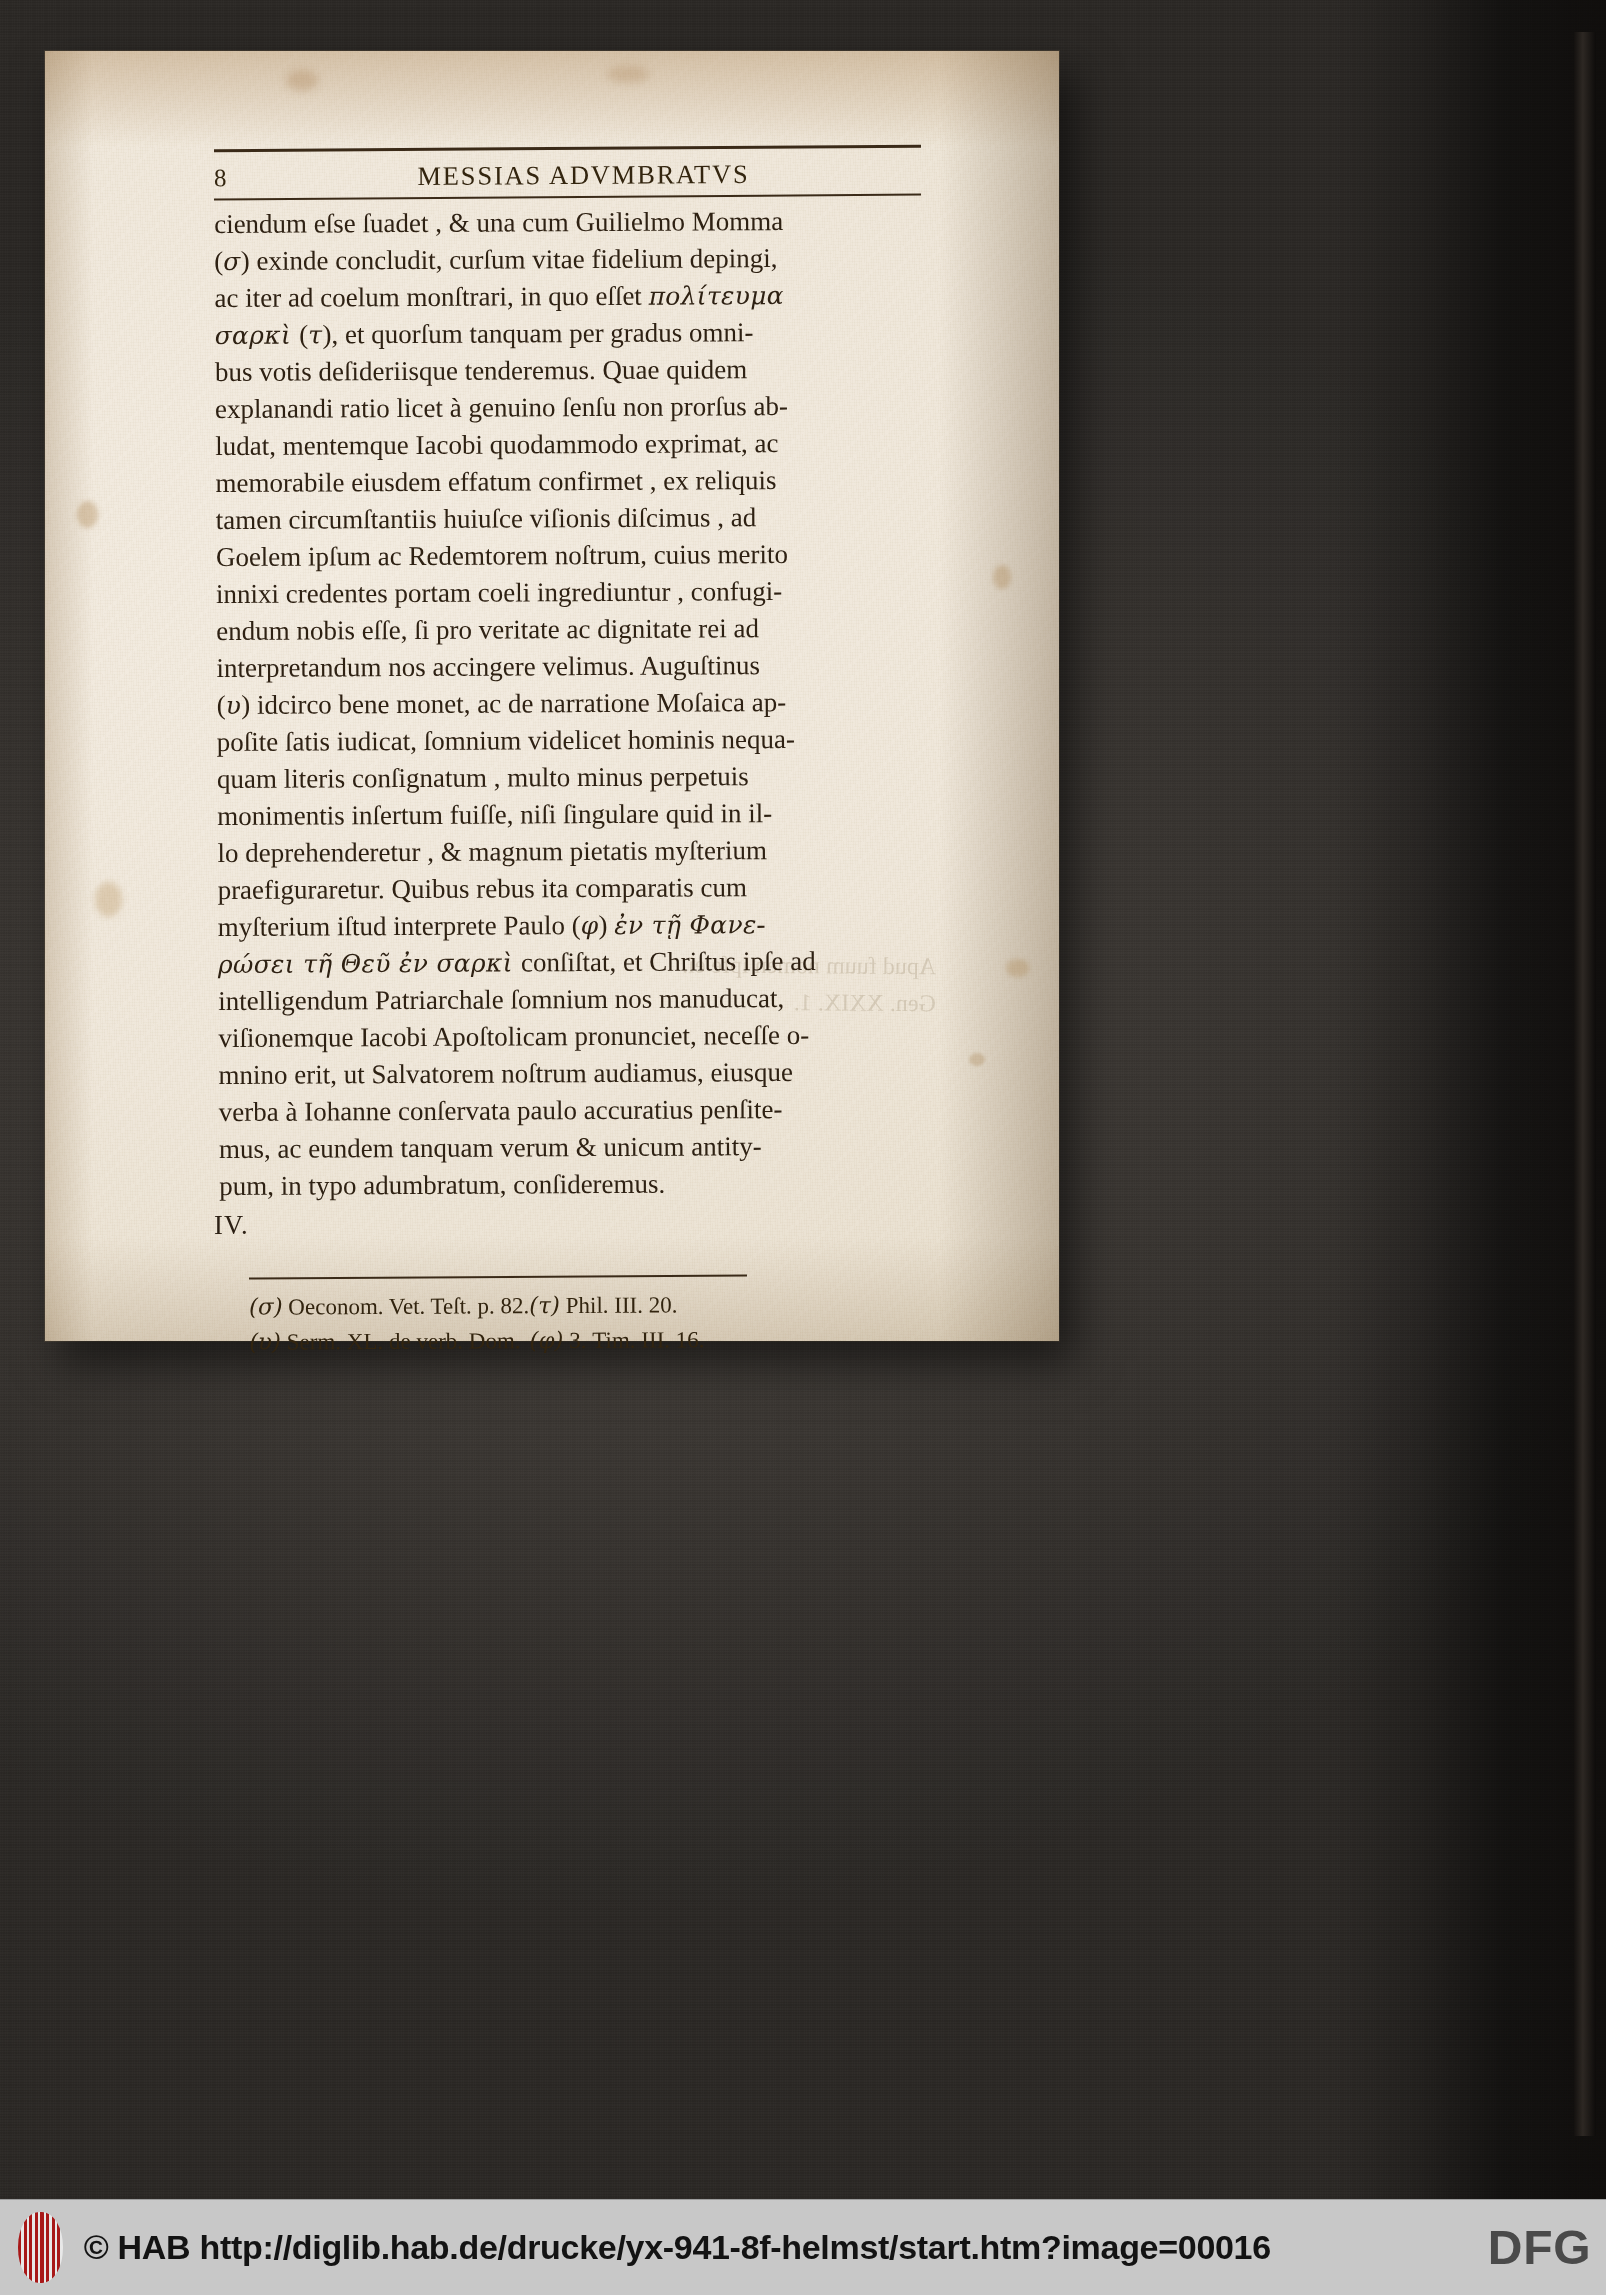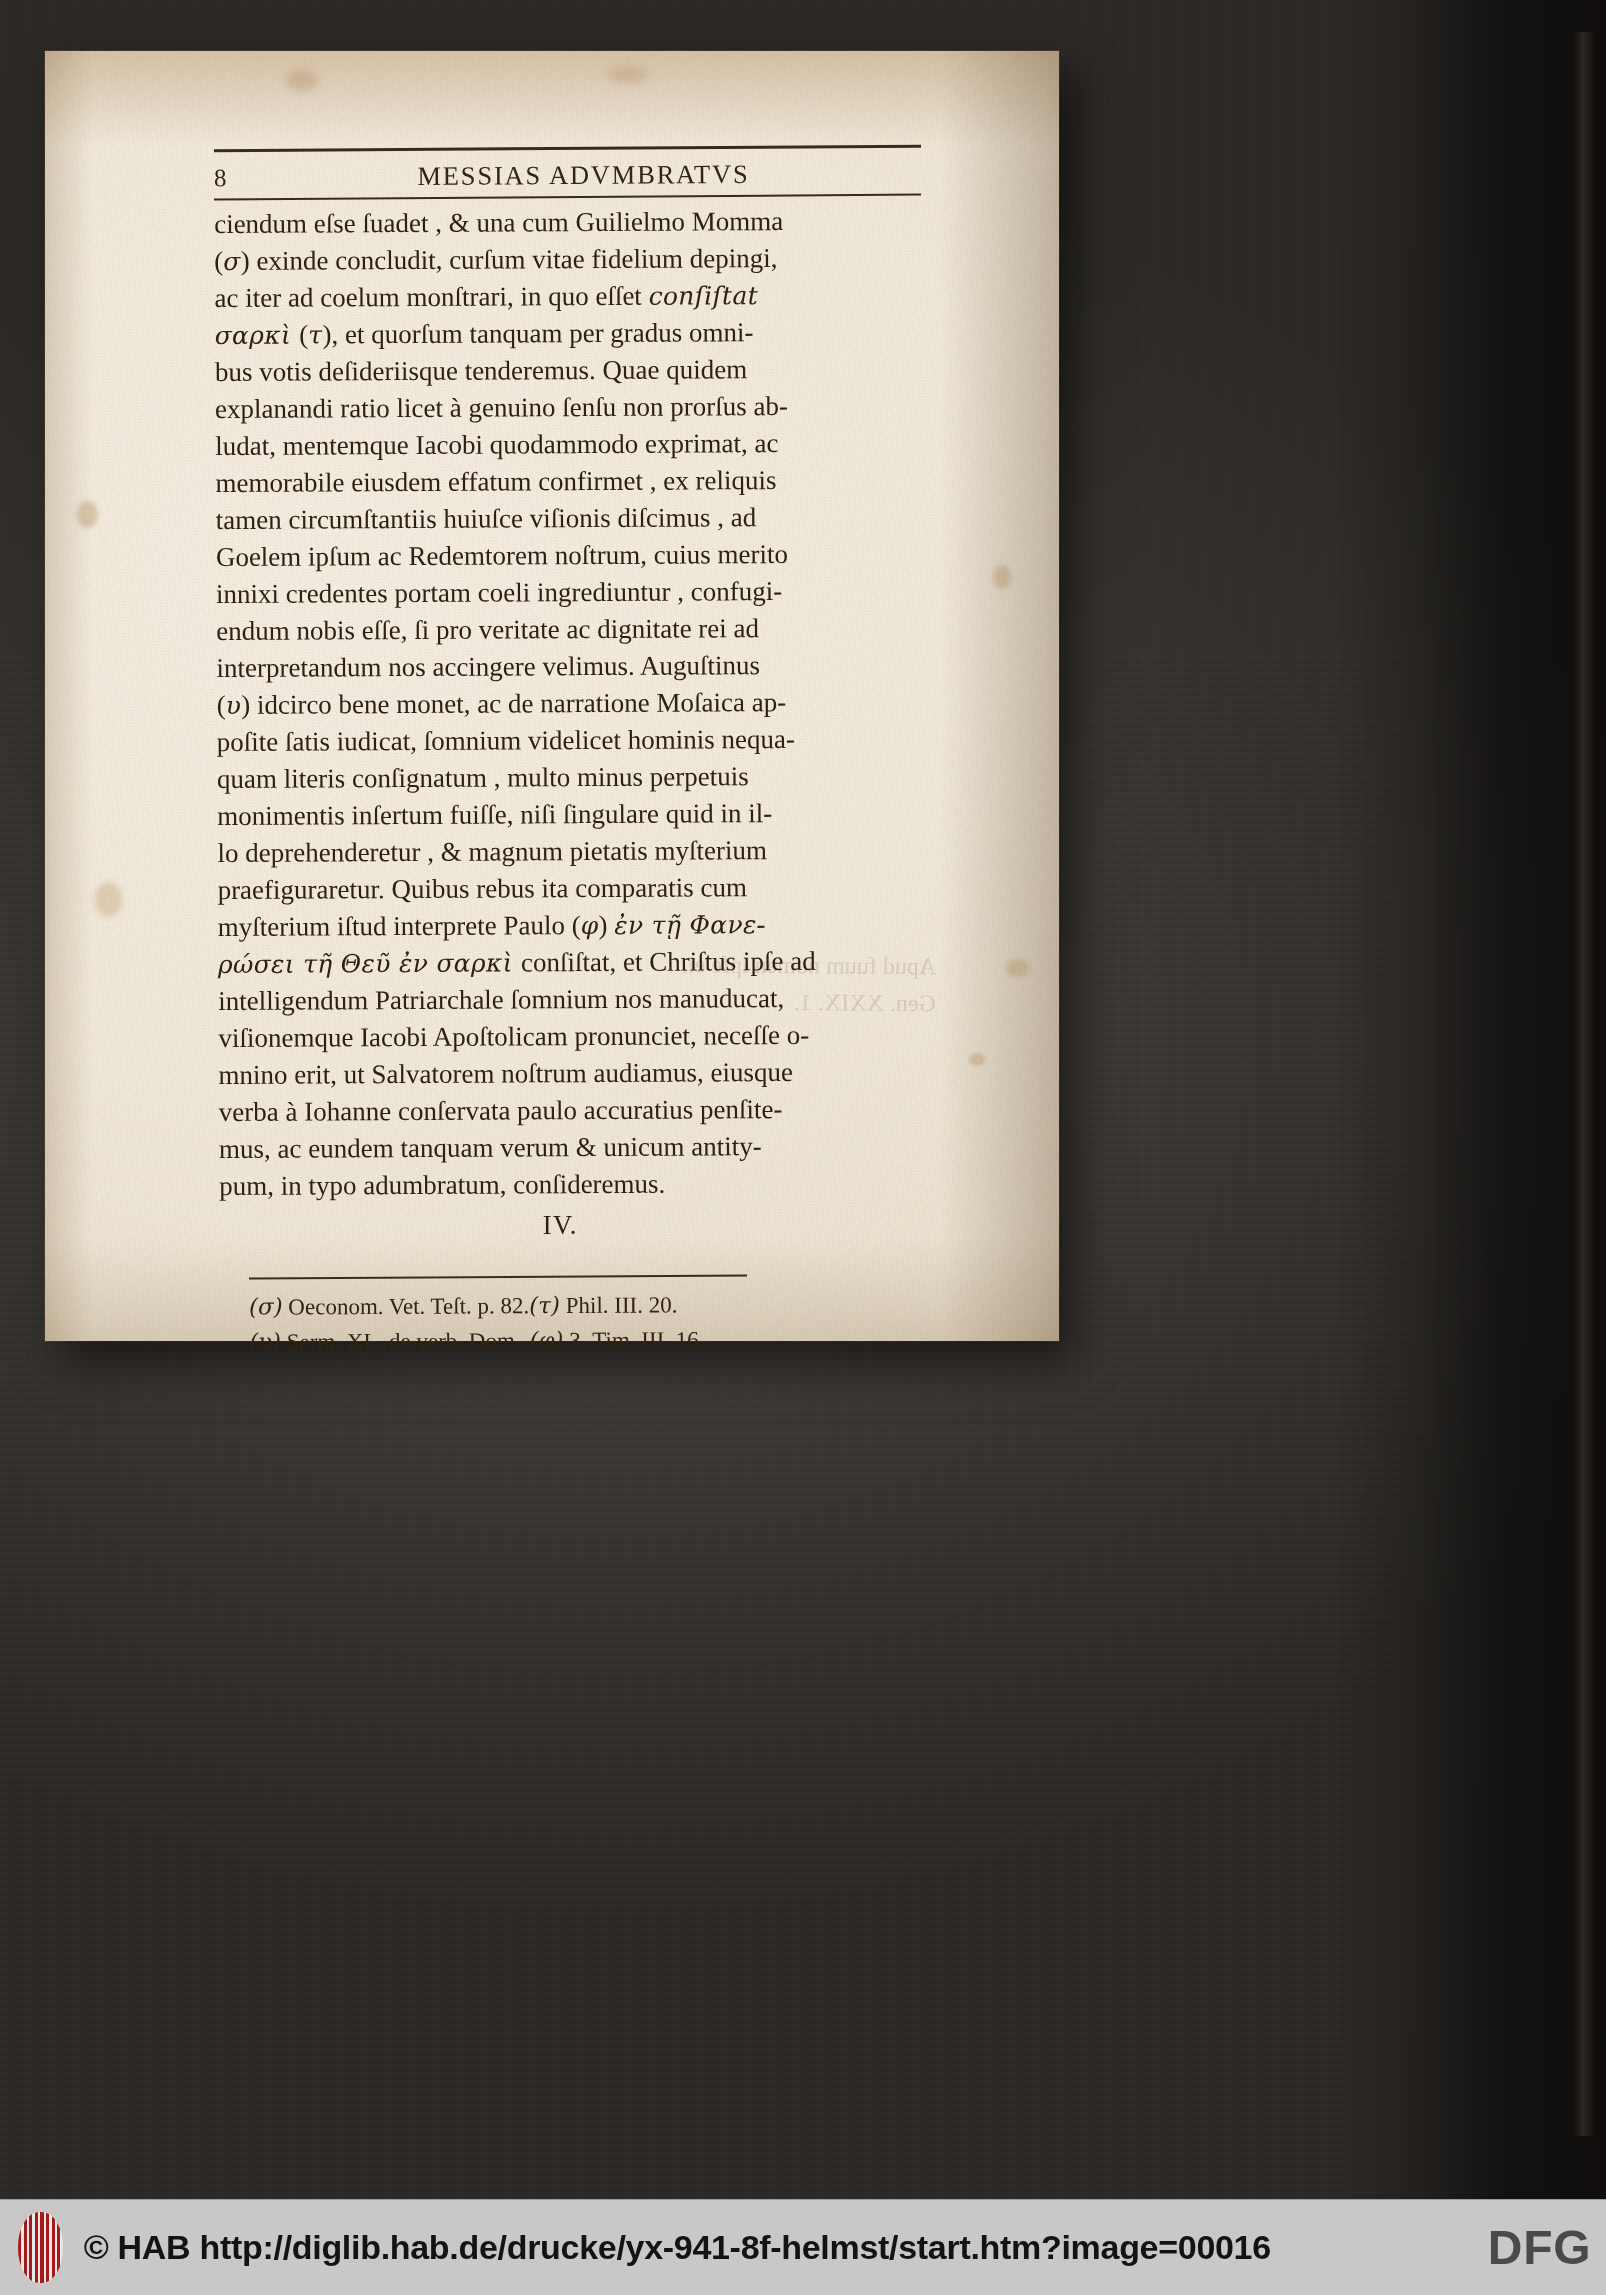--- a/index.html
+++ b/index.html
@@ -137,21 +137,21 @@
     transform-origin: 0 0;
   }
   .body p { margin: 0; }
   .grk {
     font-family: "DejaVu Serif", serif;
     font-style: italic;
     font-size: 25px;
     letter-spacing: 0.3px;
   }
   .sect {
-    text-align: center;
+    text-align: left;
     margin-top: 4.8px;
     font-size: 26.5px;
     letter-spacing: 1.2px;
     padding-right: 14.5px;
   }
 
   .fn-rule {
     width: 498px;
     height: 2.4px;
     background: #3a2a18;
@@ -258,21 +258,21 @@
       <div class="headrow">
         <div class="folio">8</div>
         <div class="runhead">MESSIAS ADVMBRATVS</div>
       </div>
 
       <div class="rule rule-under"></div>
 
       <div class="body">
           <p>ciendum eſse ſuadet , &amp; una cum Guilielmo Momma</p>
           <p>(<span class="grk">σ</span>) exinde concludit, curſum vitae fidelium depingi,</p>
-          <p>ac iter ad coelum monſtrari, in quo eſſet <span class="grk">conſiſtat</span></p>
+          <p>ac iter ad coelum monſtrari, in quo eſſet <span class="grk">πολίτευμα</span></p>
           <p><span class="grk">σαρκὶ </span>(<span class="grk">τ</span>), et quorſum tanquam per gradus omni-</p>
           <p>bus votis deſideriisque tenderemus.   Quae quidem</p>
           <p>explanandi ratio licet à genuino ſenſu non prorſus ab-</p>
           <p>ludat, mentemque Iacobi quodammodo exprimat, ac</p>
           <p>memorabile eiusdem effatum confirmet , ex reliquis</p>
           <p>tamen circumſtantiis huiuſce viſionis diſcimus , ad</p>
           <p>Goelem ipſum ac Redemtorem noſtrum, cuius merito</p>
           <p>innixi credentes portam coeli ingrediuntur , confugi-</p>
           <p>endum nobis eſſe, ſi pro veritate ac dignitate rei ad</p>
           <p>interpretandum nos accingere velimus.   Auguſtinus</p>

